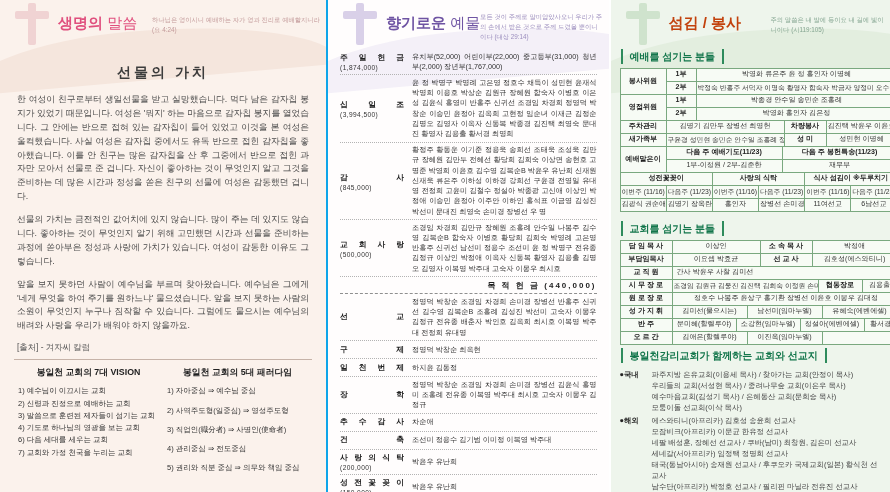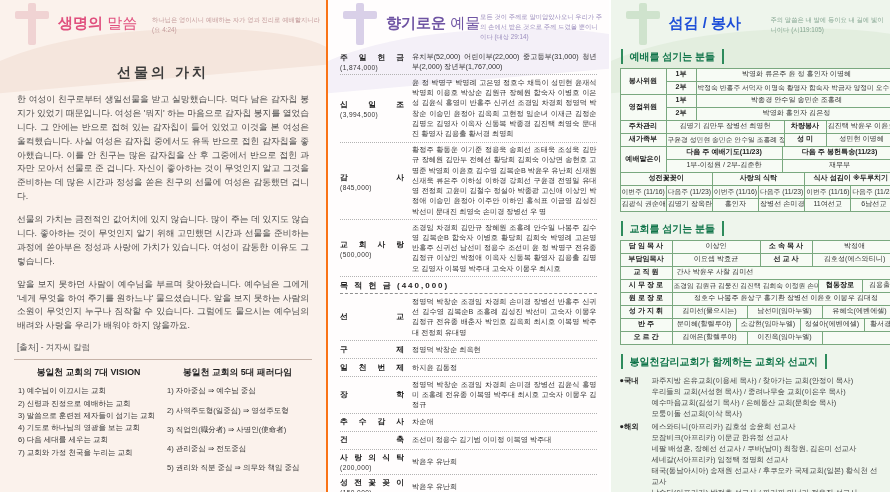--- a/index.html
+++ b/index.html
@@ -1,41 +1,41 @@
 <!DOCTYPE html>
 <html><head>
 <meta charset="utf-8">
 <style>
   * { margin:0; padding:0; box-sizing:border-box; }
   html,body { width:890px; height:492px; }
   body { display:flex; font-family:"Liberation Sans","DejaVu Sans",sans-serif; background:#fff; overflow:hidden; }
   .panel { position:relative; overflow:hidden; height:492px; }
   .panel-left  { width:343px; background:#fbf2ec; }
-  .panel-mid   { width:297px; background:#fffdfd; border-left:2px solid #f97316; }
+  .panel-mid   { width:297px; background:#fffdfd; border-left:2px solid #0ea5e9; }
   .panel-right { width:296px; background:#eef5ec; border-left:2px solid #fff; }
 
   .phead { position:relative; height:46px; z-index:2; }
   .hill { position:absolute; top:30px; left:-40px; width:380px; height:50px; transform:rotate(-5deg); border-radius:45% 55% 0 0 / 100% 100% 0 0; z-index:0; }
   .panel-left  .hill { background:#f5e6dd; }
   .panel-mid   .hill { background:#f4f0f8; }
   .panel-right .hill { background:#e3eedf; }
   .pcontent { position:relative; z-index:1; }
 
   .cross { position:absolute; top:3px; left:15px; width:34px; height:42px; }
   .cross::before { content:""; position:absolute; left:13px; top:0; width:8px; height:42px; border-radius:2px; background:var(--c); }
   .cross::after  { content:""; position:absolute; left:0; top:8px; width:34px; height:8px; border-radius:2px; background:var(--c); }
   .panel-left  .cross { --c:#f0d3d3; }
   .panel-mid   .cross { --c:#d9d0e8; }
   .panel-right .cross { --c:#cfe3cd; }
 
   .ptitle { position:absolute; left:58px; top:14px; font-size:15px; white-space:nowrap; }
   .ptitle b { font-weight:bold; }
   .panel-left  .ptitle { color:#e0507e; }
   .panel-mid   .ptitle { color:#6f54a3; }
-  .panel-right .ptitle { color:#1d4ed8; font-weight:bold; }
+  .panel-right .ptitle { color:#c2410c; font-weight:bold; }
   .pverse { position:absolute; left:152px; top:15px; right:6px; font-size:6.3px; line-height:1.6; }
   .panel-left  .pverse { color:#c39a9a; }
   .panel-mid   .pverse { color:#9a8cbd; top:12px; }
   .panel-right .pverse { color:#84a591; left:160px; }
 
   
   .article { padding:4px 17px 0; }
   .a-title { text-align:center; font-size:14px; font-weight:bold; color:#3c3c3c; letter-spacing:3px; margin:14px 0 11px; }
   .a-p { font-size:8.8px; line-height:1.58; color:#4c4c4c; text-align:justify; margin-bottom:9px; }
   .a-src { font-size:8.4px; color:#555; margin:2px 0 6px; }
@@ -45,21 +45,21 @@
   .list .it { font-size:7.5px; color:#333; line-height:1.5; margin-bottom:1px; }
   .list.para .it { margin-bottom:8px; }
 
   
   .m-body { padding:3px 12px 0; }
   .m-row { display:flex; align-items:center; border-bottom:1px dotted #b3b3b3; padding:2.5px 0; }
   .m-label { width:64px; flex:none; }
   .m-label .lbl { font-size:7.8px; font-weight:bold; color:#222; text-align:justify; text-align-last:justify; }
   .m-label .amt { font-size:6.6px; color:#333; text-align:justify; text-align-last:justify; letter-spacing:.4px; margin-top:1px; }
   .m-names { flex:1; padding-left:8px; font-size:7.2px; color:#333; line-height:1.42; text-align:justify; }
-  .m-purpose { text-align:left; font-size:8px; font-weight:bold; color:#222; letter-spacing:2px; border-bottom:1px dashed #8f8f8f; padding:3px 0 2px; }
+  .m-purpose { text-align:right; font-size:8px; font-weight:bold; color:#222; letter-spacing:2px; border-bottom:1px dashed #8f8f8f; padding:3px 0 2px; }
 
   
   .r-body { padding:0 9px; }
   .sec-title { display:inline-block; font-size:10px; font-weight:bold; color:#13764b; border-left:2px solid #2e8b5c; border-right:2px solid #2e8b5c; padding:0 7px; margin:3px 0 4px 1px; line-height:1.5; }
   .tstack table { border-collapse:collapse; table-layout:fixed; width:278px; background:#f7fbf5; }
   .tstack table + table { margin-top:-1px; }
   .tstack td { border:1px solid #7aa87f; font-size:7.1px; color:#333; text-align:center; padding:1px; line-height:1.35; height:13px; overflow:hidden; white-space:nowrap; }
   .tstack td.hd { font-weight:bold; color:#222; }
   .tstack td.sm { font-size:6.8px; }
   .missions { margin-top:3px; }
@@ -427,21 +427,21 @@
             <tr>
               <td class="hd">오 르 간</td>
             <td>김애은(할렐루야)</td>
             <td>이진옥(임마누엘)</td>
             <td></td>
             </tr>
       </tbody>
         </table>
     </div>
 
-    <div style="margin-top:6px"><span class="sec-title">봉일천감리교회가 함께하는 교회와 선교지</span></div>
+    <div style=""><span class="sec-title">봉일천감리교회가 함께하는 교회와 선교지</span></div>
     <div class="missions">
       <div class="mis-row">
         <div class="mis-label">●국내</div>
         <div class="mis-lines">
           <div>파주지방 은유교회(이용세 목사) / 찾아가는 교회(안정이 목사)</div>
           <div>우리들의 교회(서성현 목사) / 종려나무숲 교회(이은우 목사)</div>
           <div>예수마음교회(김성기 목사) / 은혜동산 교회(문희승 목사)</div>
           <div>모퉁이돌 선교회(이삭 목사)</div>
         </div>
       </div>

